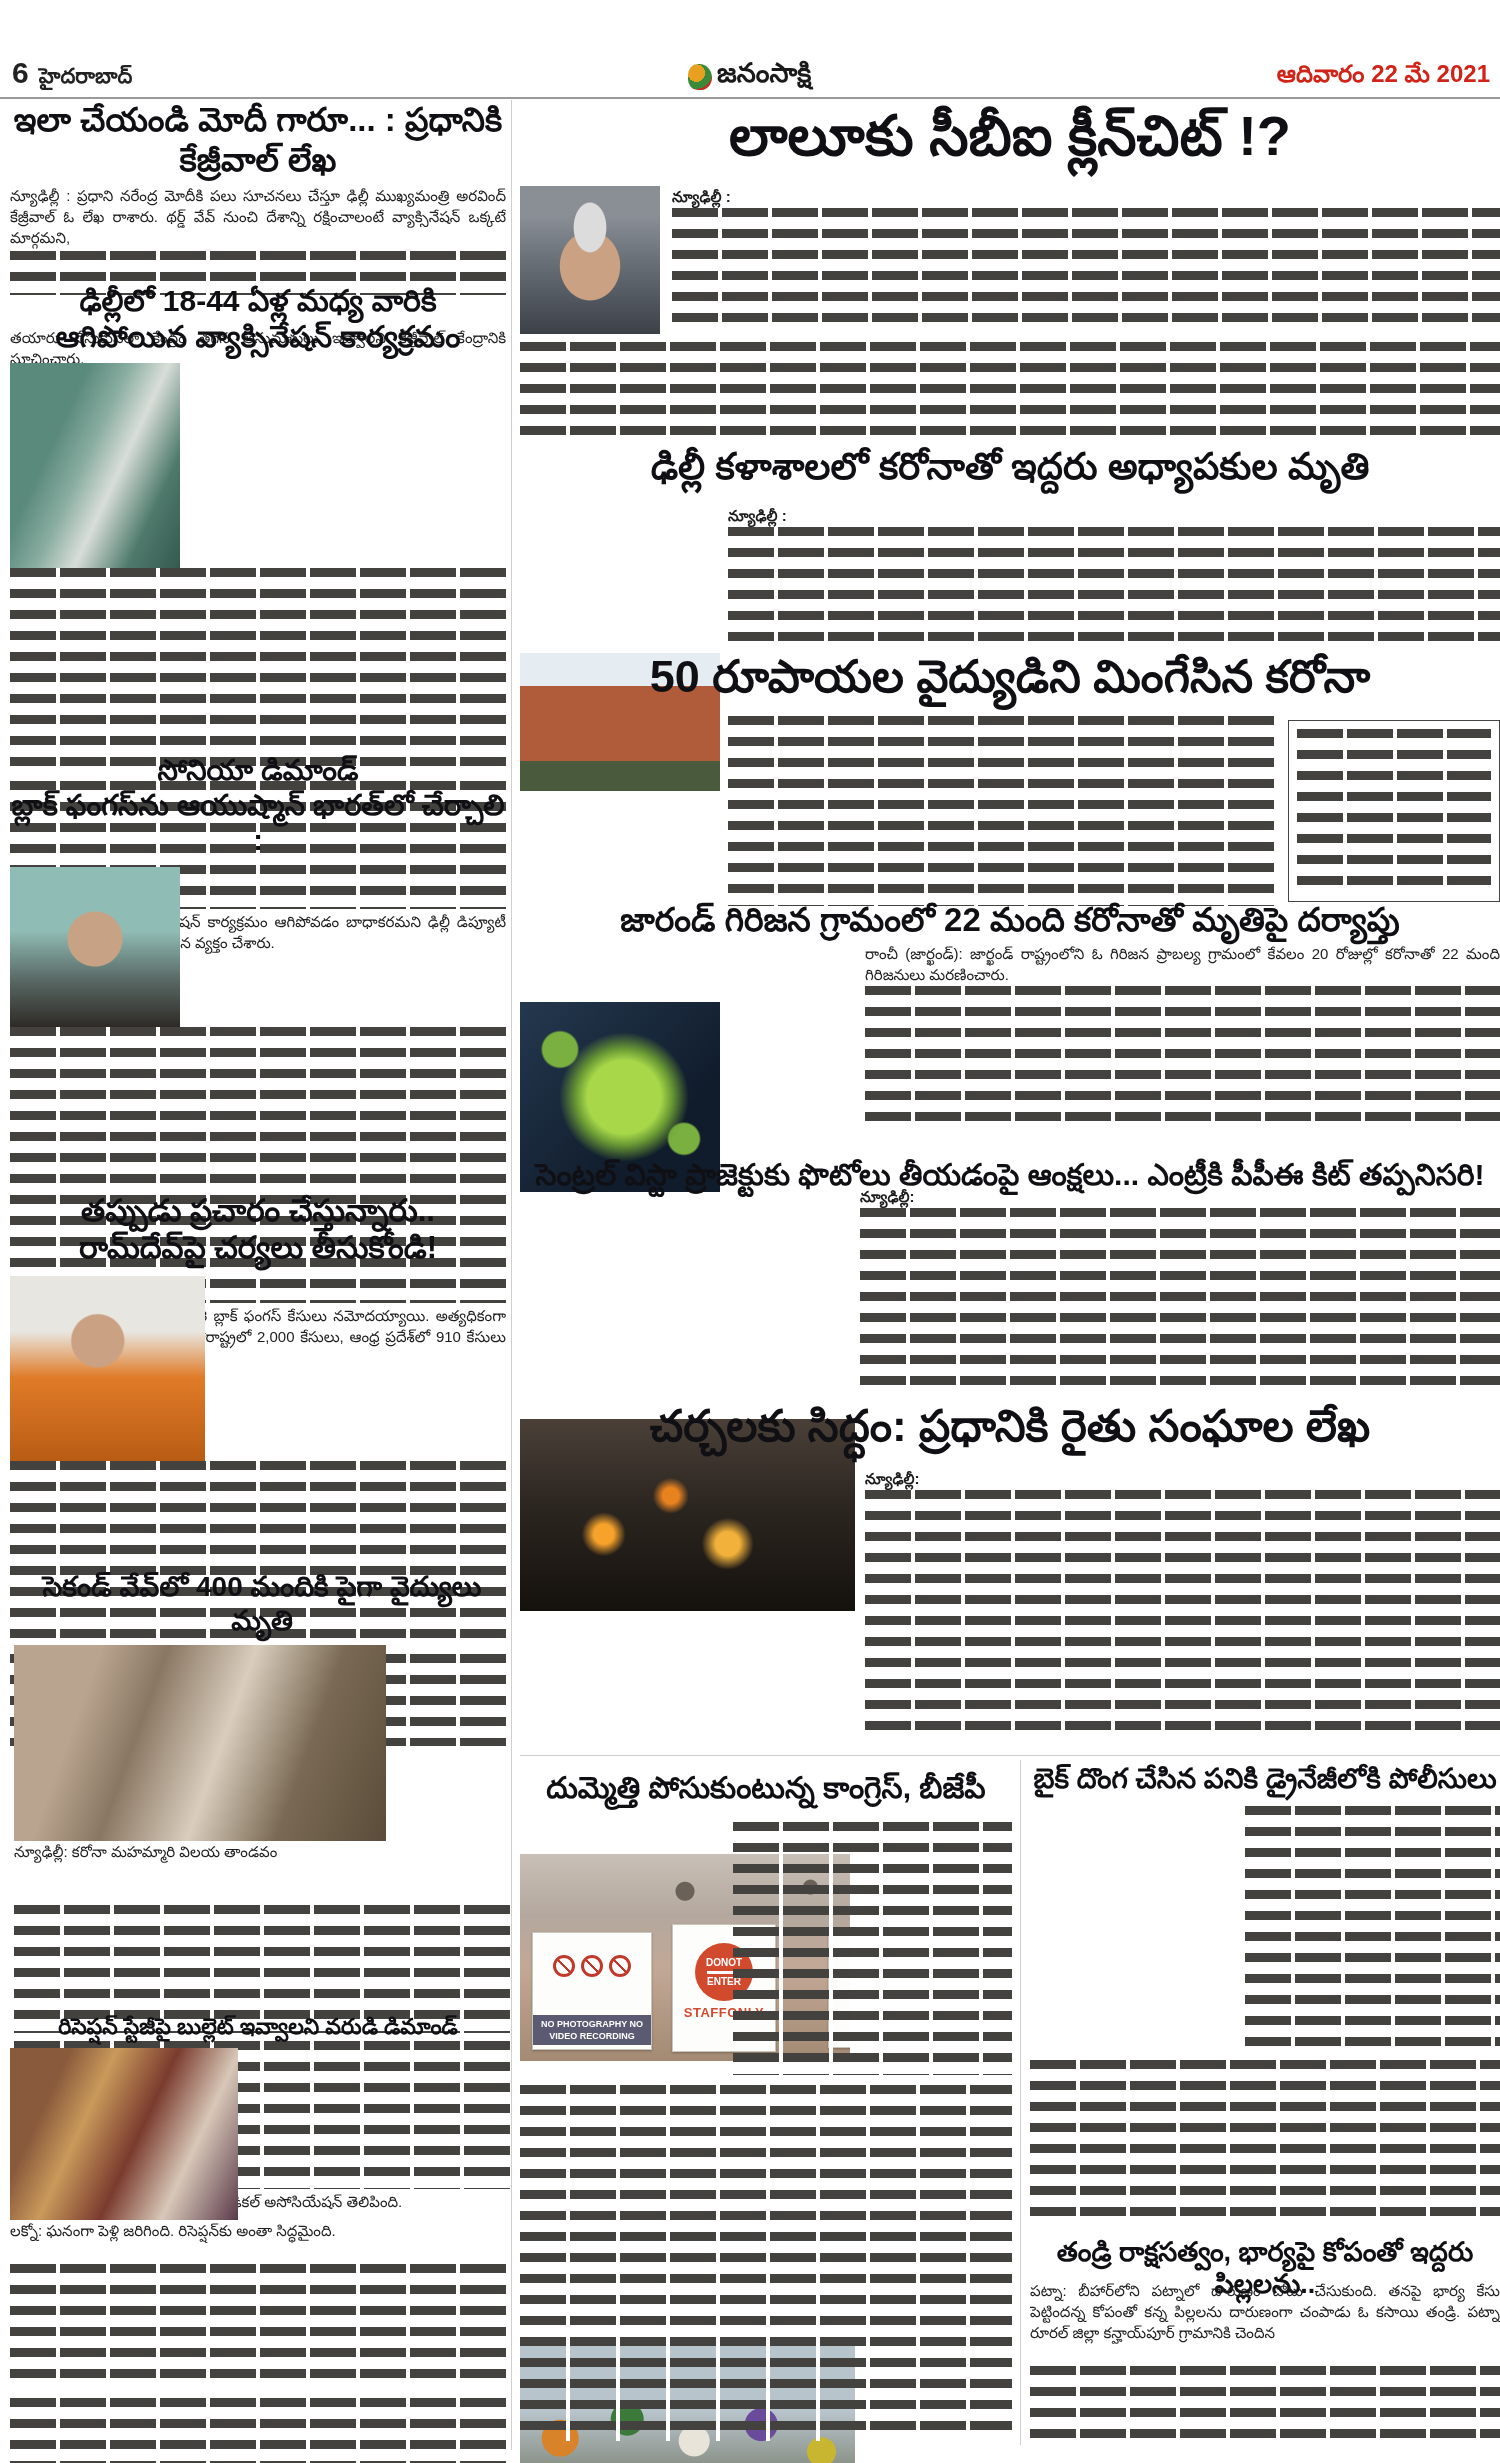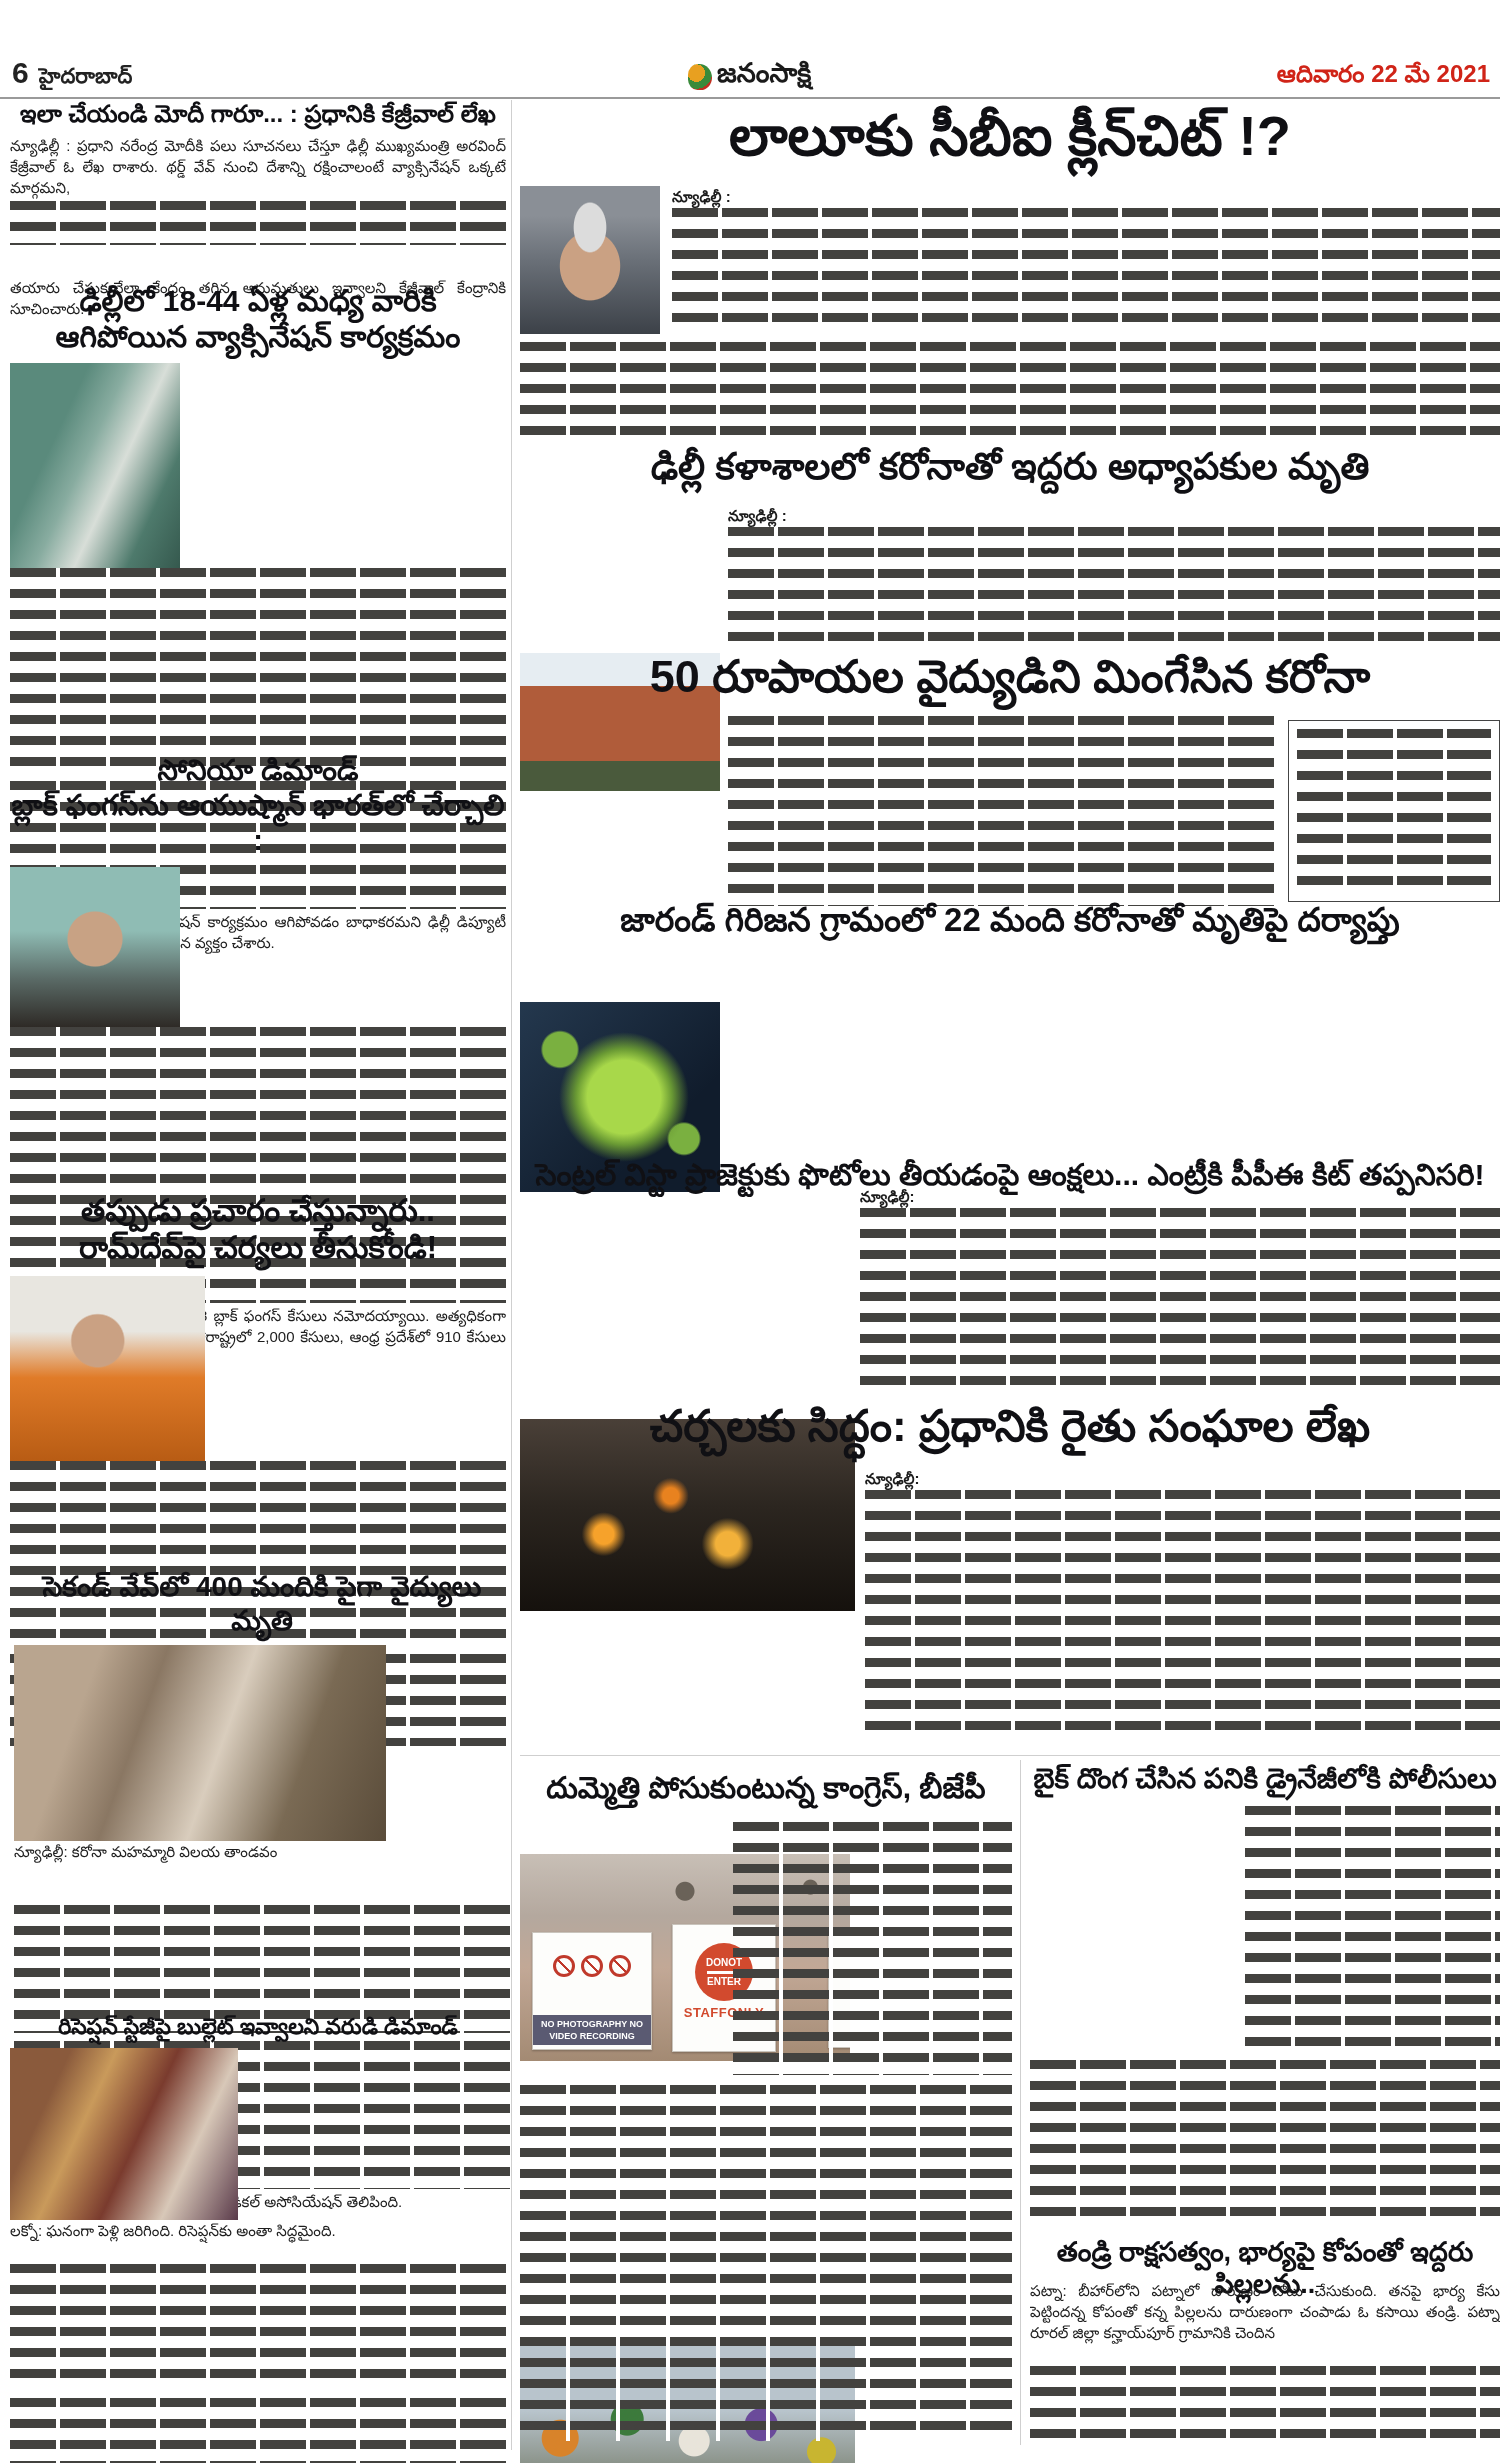--- a/index.html
+++ b/index.html
@@ -57,21 +57,21 @@
   </div>
   <div class="abs logo-wrap" style="left:688px;top:58px;">
     <span class="logo-splash"></span>
     <span class="logo-text">జనంసాక్షి</span>
   </div>
   <div class="abs issue-date" style="right:10px;top:60px;color:#d02418;">ఆదివారం 22 మే 2021</div>
   <div class="abs rule" style="left:0;top:97px;width:1500px;height:2px;"></div>
   <div class="abs rule-light" style="left:511px;top:100px;width:1px;height:2350px;"></div>
 
   <section class="abs" style="left:10px;top:100px;width:496px;">
-    <h2 class="hl" style="font-size:24px;">ఇలా చేయండి మోదీ గారూ... : ప్రధానికి కేజ్రీవాల్ లేఖ</h2>
+    <h2 class="hl" style="font-size:33px;">ఇలా చేయండి మోదీ గారూ... : ప్రధానికి కేజ్రీవాల్ లేఖ</h2>
     <p class="body-text" style="margin-top:6px;height:64px;">న్యూఢిల్లీ : ప్రధాని నరేంద్ర మోదీకి పలు సూచనలు చేస్తూ ఢిల్లీ ముఖ్యమంత్రి అరవింద్ కేజ్రీవాల్ ఓ లేఖ రాశారు. థర్డ్ వేవ్ నుంచి దేశాన్ని రక్షించాలంటే వ్యాక్సినేషన్ ఒక్కటే మార్గమని,</p>
     <div class="greek" style="height:44px;margin-top:2px;"></div>
     <p class="body-text" style="height:44px;margin-top:32px;">తయారు చేసుకునేలా కేంద్రం తగిన అనుమతులు ఇవ్వాలని కేజ్రీవాల్ కేంద్రానికి సూచించారు.</p>
   </section>
 
   <section class="abs" style="left:10px;top:283px;width:496px;">
     <h2 class="hl" style="font-size:30px;">
       <span>ఢిల్లీలో 18-44 ఏళ్ల మధ్య వారికి</span>
       <span>ఆగిపోయిన వ్యాక్సినేషన్ కార్యక్రమం</span>
     </h2>
@@ -150,20 +150,24 @@
 
   <h2 class="abs hl" style="left:520px;top:650px;width:980px;font-size:45px;">50 రూపాయల వైద్యుడిని మింగేసిన కరోనా</h2>
   <div class="abs photo ph-virus" style="left:520px;top:716px;width:200px;height:190px;"></div>
   <div class="abs greek" style="left:728px;top:716px;width:550px;height:190px;"></div>
   <div class="abs pullbox" style="left:1288px;top:720px;width:212px;height:182px;">
     <div class="greek" style="height:162px;"></div>
   </div>
 
   <h2 class="abs hl" style="left:520px;top:900px;width:980px;font-size:33px;">జారండ్ గిరిజన గ్రామంలో 22 మంది కరోనాతో మృతిపై దర్యాప్తు</h2>
   <div class="abs photo ph-pyre" style="left:520px;top:943px;width:335px;height:192px;"></div>
+  <div class="abs" style="left:865px;top:943px;width:635px;">
+    <p class="body-text" style="height:43px;">రాంచీ (జార్ఖండ్): జార్ఖండ్ రాష్ట్రంలోని ఓ గిరిజన ప్రాబల్య గ్రామంలో కేవలం 20 రోజుల్లో కరోనాతో 22 మంది గిరిజనులు మరణించారు.</p>
+    <div class="greek" style="height:146px;"></div>
+  </div>
 
   <h2 class="abs hl" style="left:520px;top:1157px;width:980px;font-size:30px;">సెంట్రల్ విస్టా ప్రాజెక్టుకు ఫొటోలు తీయడంపై ఆంక్షలు... ఎంట్రీకి పీపీఈ కిట్ తప్పనిసరి!</h2>
   <div class="abs photo ph-vista" style="left:520px;top:1186px;width:330px;height:207px;">
     <div class="sign" style="left:12px;top:78px;width:120px;height:118px;">
       <div class="sign-circles">
         <span class="nocircle"></span>
         <span class="nocircle"></span>
         <span class="nocircle"></span>
       </div>
       <div class="sign-band">

